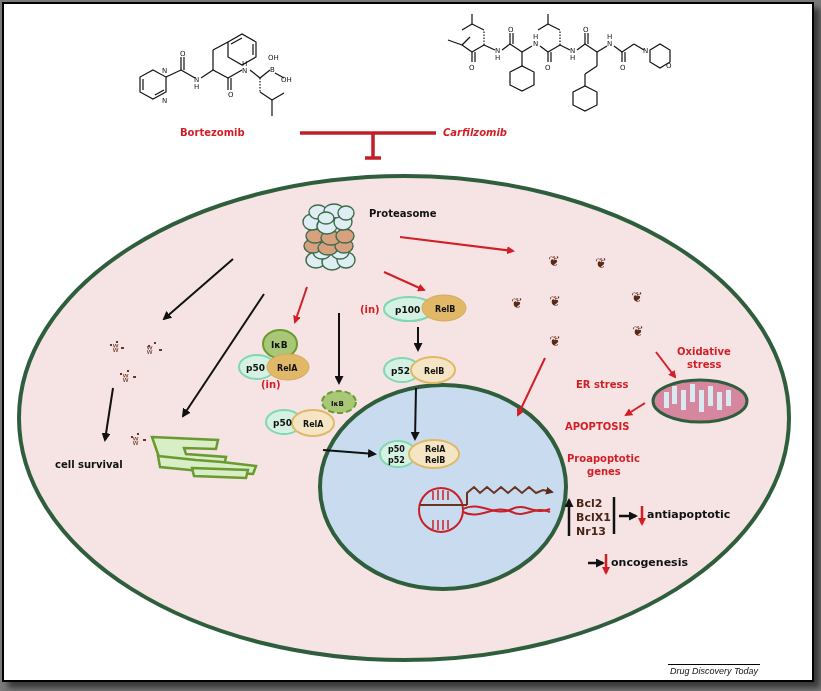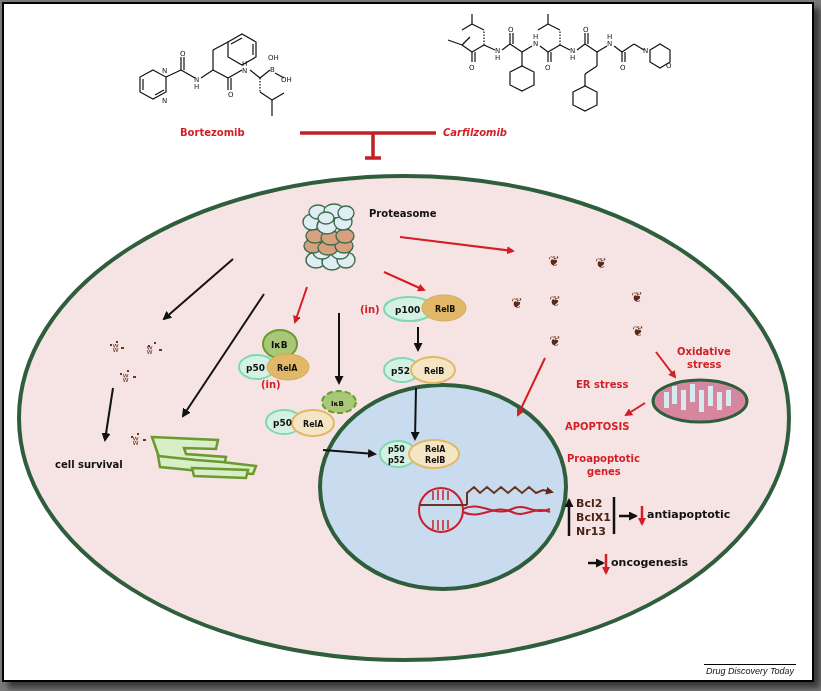--- a/index.html
+++ b/index.html
@@ -12,21 +12,21 @@
     position:absolute; left:2px; top:2px; width:808px; height:676px;
     background:#ffffff; border:2px solid #000;
     box-shadow: 6px 6px 6px rgba(0,0,0,0.55);
   }
   svg.canvas { position:absolute; left:0; top:0; }
   .lbl { font-family:"DejaVu Sans", sans-serif; font-weight:bold; }
   .red { fill:#d21f26; }
   .blk { fill:#111; }
   .brown { fill:#4a2414; }
   .credit {
-    position:absolute; left:704px; top:664px; width:92px;
+    position:absolute; left:668px; top:664px; width:92px;
     border-top:1px solid #000; font-family:"Liberation Sans", sans-serif;
     font-style:italic; font-size:9px; color:#111; text-align:center;
     padding-top:1px;
   }
 </style>
 </head>
 <body>
 
 <div class="frame"></div>
 

